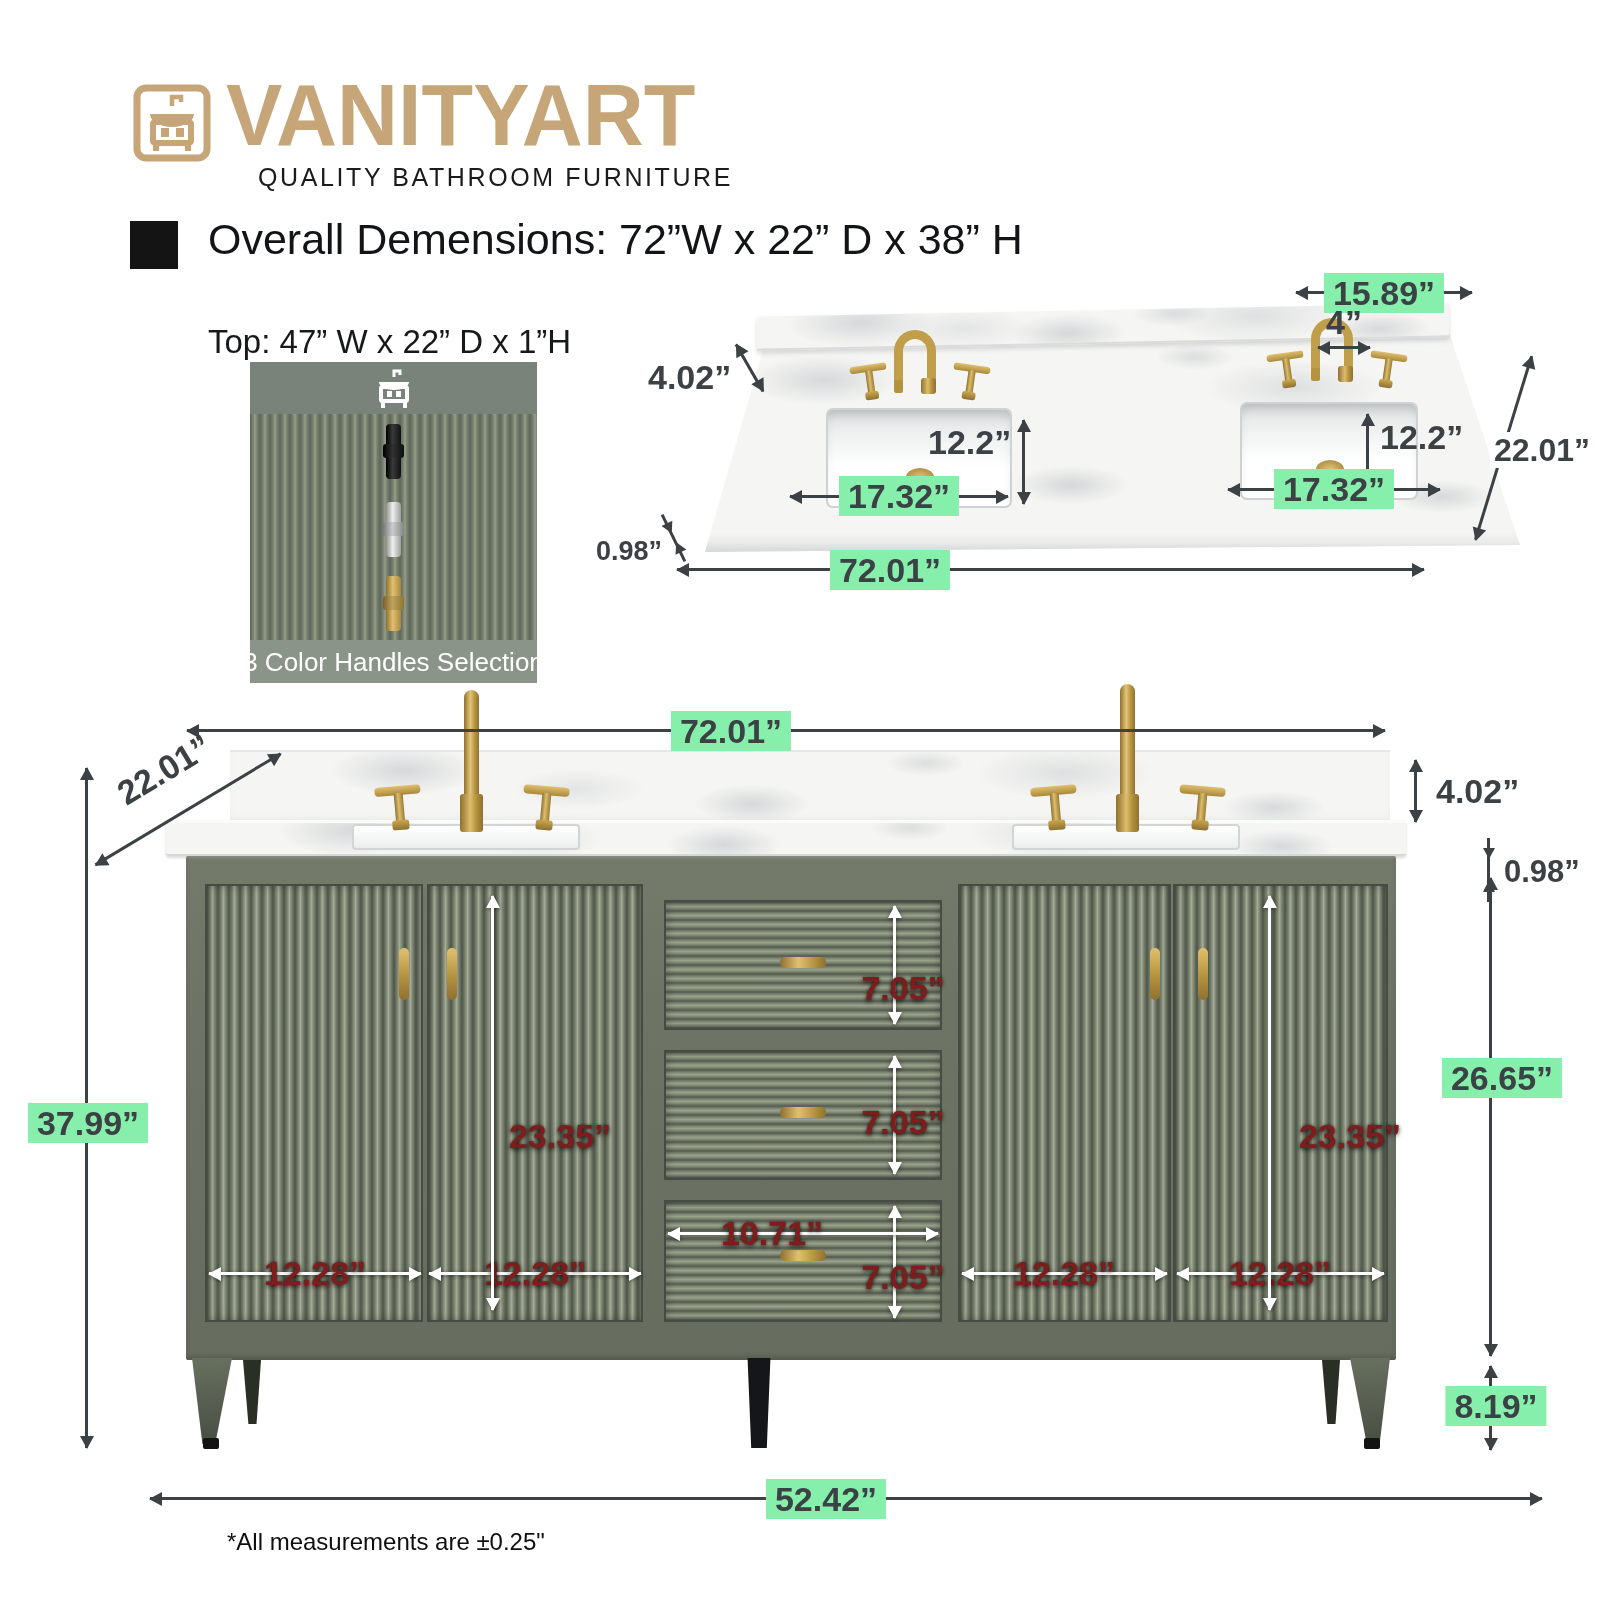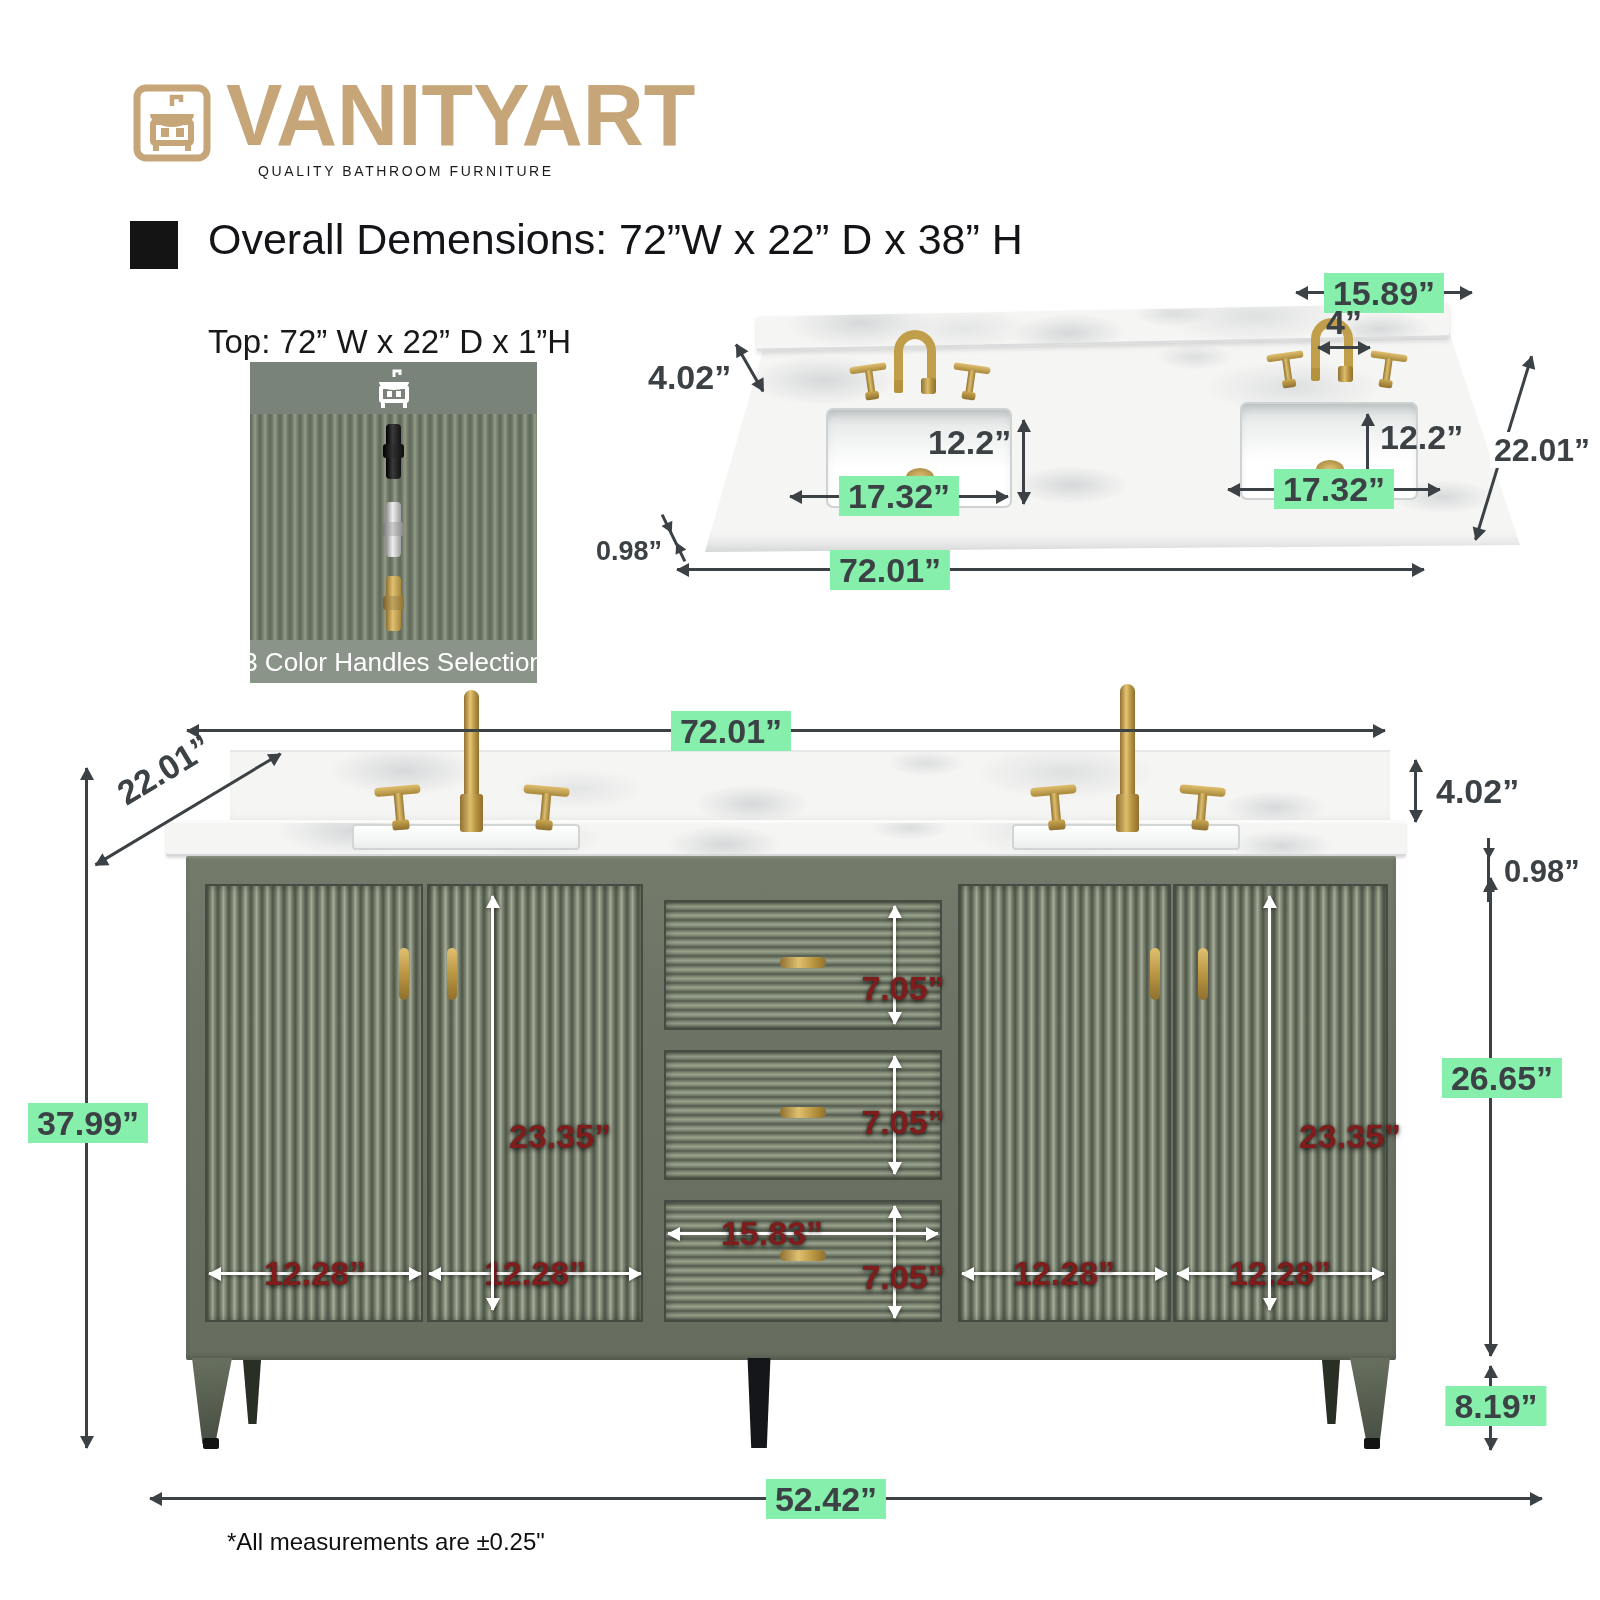--- a/index.html
+++ b/index.html
@@ -87,25 +87,25 @@
   <svg class="abs" style="left:133px;top:84px" width="78" height="78" viewBox="0 0 78 78">
     <rect x="4" y="4" width="70" height="70" rx="9" fill="none" stroke="#c6a679" stroke-width="7"></rect>
     <path d="M17 30 A 22 13 0 0 0 61 30 Z" fill="#c6a679"></path>
     <path d="M39 22 v-9 h9 v5" fill="none" stroke="#c6a679" stroke-width="4.5"></path>
     <rect x="20" y="38" width="38" height="21" rx="2" fill="none" stroke="#c6a679" stroke-width="6"></rect>
     <rect x="28" y="44" width="8" height="9" fill="#c6a679"></rect>
     <rect x="43" y="44" width="8" height="9" fill="#c6a679"></rect>
     <path d="M23 59 v8 M55 59 v8" stroke="#c6a679" stroke-width="6"></path>
   </svg>
   <div class="abs" style="left:226px;top:64px;font-size:88px;font-weight:700;letter-spacing:0;color:#c6a679;transform:scaleX(.96);transform-origin:left">VANITYART</div>
-  <div class="abs" style="left:258px;top:163px;font-size:14px;letter-spacing:2.6px;color:#1b1b1b">QUALITY BATHROOM FURNITURE</div>
+  <div class="abs" style="left:258px;top:163px;font-size:25px;letter-spacing:2.6px;color:#1b1b1b">QUALITY BATHROOM FURNITURE</div>
 
   <div class="abs" style="left:130px;top:221px;width:48px;height:48px;background:#141414"></div>
   <div class="abs" style="left:208px;top:215px;font-size:43px;color:#131417">Overall Demensions: 72”W x 22” D x 38” H</div>
-  <div class="abs" style="left:208px;top:323px;font-size:33px;color:#17181a">Top: 72” W x 22” D x 1”H</div>
+  <div class="abs" style="left:208px;top:323px;font-size:33px;color:#17181a">Top: 47” W x 22” D x 1”H</div>
 
   <div class="abs" style="left:250px;top:362px;width:287px;height:321px">
     <div class="abs" style="left:0;top:0;width:287px;height:52px;background:#79837a">
       <svg style="position:absolute;left:119px;top:5px" width="50" height="44" viewBox="0 0 50 44">
         <path d="M10 15 A 15 8 0 0 0 40 15 Z" fill="#fff"></path>
         <path d="M25 10 v-6 h6 v4" fill="none" stroke="#fff" stroke-width="3"></path>
         <rect x="12" y="20" width="26" height="14" rx="1.5" fill="none" stroke="#fff" stroke-width="4"></rect>
         <rect x="18" y="24" width="5" height="6" fill="#fff"></rect>
         <rect x="27" y="24" width="5" height="6" fill="#fff"></rect>
         <path d="M14 34 v7 M36 34 v7" stroke="#fff" stroke-width="4"></path>
@@ -292,17 +292,17 @@
   <div class="dlab w c" style="left:1350px;top:1136px">23.35”</div>
 
   <div class="dv w" style="left:893px;top:906px;height:118px"></div>
   <div class="dlab w c" style="left:903px;top:988px">7.05”</div>
   <div class="dv w" style="left:893px;top:1056px;height:118px"></div>
   <div class="dlab w c" style="left:903px;top:1122px">7.05”</div>
   <div class="dv w" style="left:893px;top:1206px;height:112px"></div>
   <div class="dlab w c" style="left:903px;top:1277px">7.05”</div>
 
   <div class="dh w" style="left:668px;top:1232px;width:270px"></div>
-  <div class="dlab w c" style="left:772px;top:1233px">15.83”</div>
+  <div class="dlab w c" style="left:772px;top:1233px">10.71”</div>
 
   <div class="abs" style="left:227px;top:1528px;font-size:24px;color:#0f0f0f">*All measurements are ±0.25"</div>
 
 </div>
 
 </body></html>

